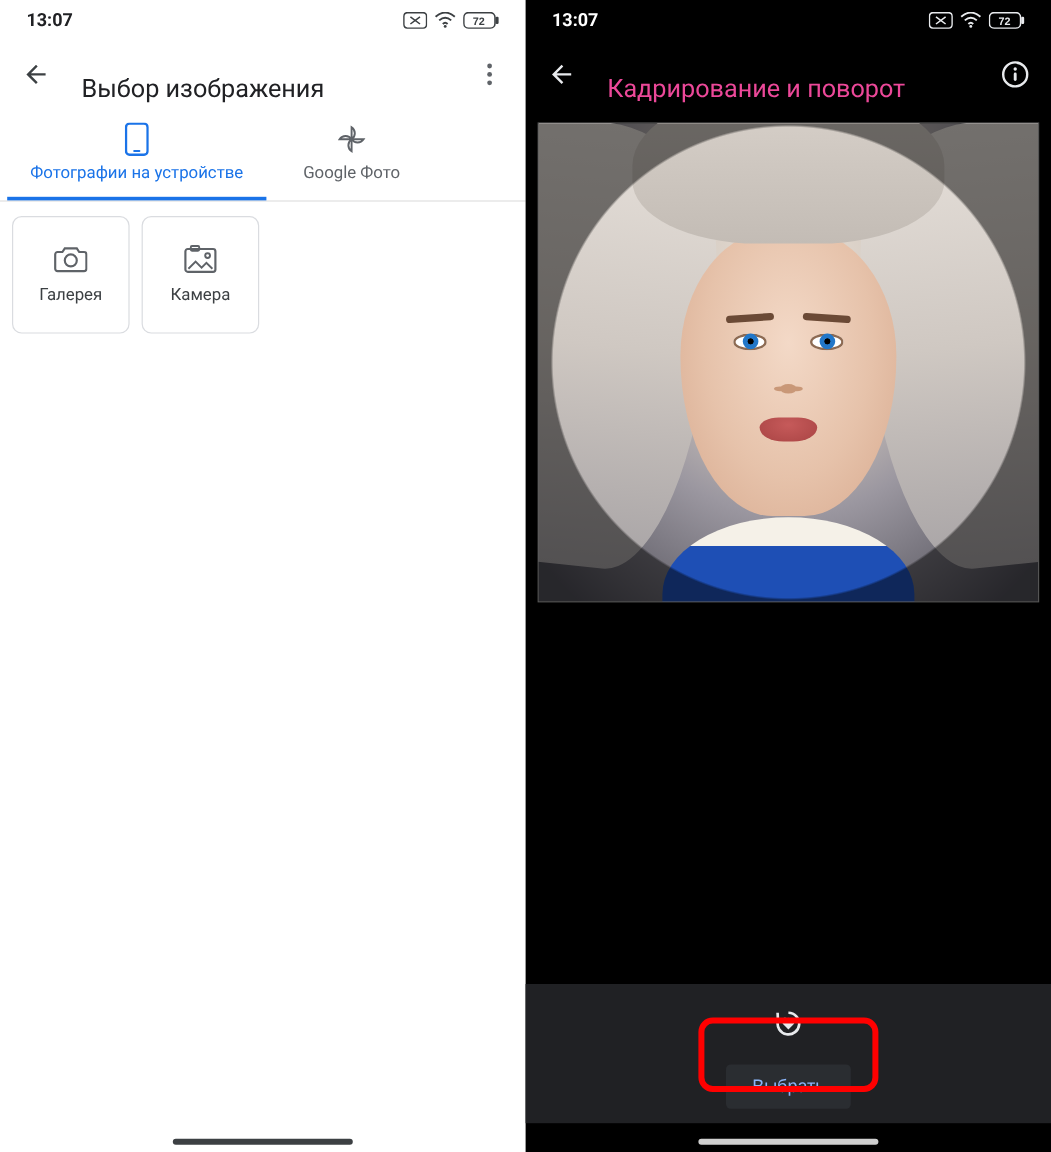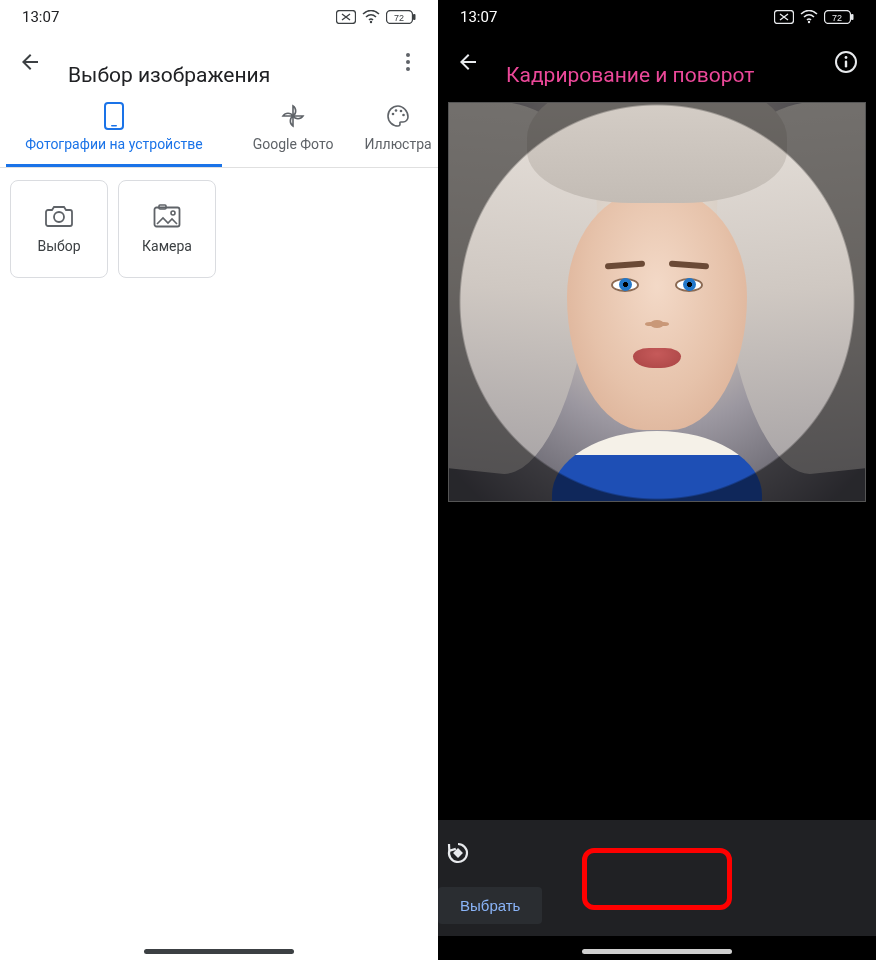--- a/index.html
+++ b/index.html
@@ -21,21 +21,21 @@
   .phone-right { background: #000; color: #fff; }
 
   
   .status-bar {
     height: 34px;
     display: flex;
     align-items: center;
     justify-content: space-between;
     padding: 0 22px 0 22px;
     font-size: 15px;
-    font-weight: 400;
+    font-weight: 700;
   }
   .status-icons { display: flex; align-items: center; gap: 6px; justify-content: flex-end; }
   .status-icons svg { display: block; }
 
   
   .app-bar {
     height: 56px;
     display: flex;
     align-items: center;
     padding: 0 10px;
@@ -203,21 +203,21 @@
 
   
   .right-bottom {
     position: absolute;
     bottom: 24px;
     left: 0; right: 0;
     height: 116px;
     background: #202124;
     display: flex;
     flex-direction: column;
-    align-items: flex-start;
+    align-items: center;
     justify-content: center;
     gap: 14px;
   }
   .select-btn {
     background: #2a2d31;
     color: #8ab4f8;
     font-size: 15px;
     padding: 10px 22px;
     border: none;
     border-radius: 4px;
@@ -303,41 +303,29 @@
       <span class="tab-icon">
         <svg width="24" height="24" viewBox="0 0 24 24">
             <path d="M12 2 A6 6 0 0 1 12 12 Z" fill="none" stroke="#5f6368" stroke-width="1.6"></path>
             <path d="M22 12 A6 6 0 0 1 12 12 Z" fill="none" stroke="#5f6368" stroke-width="1.6"></path>
             <path d="M12 22 A6 6 0 0 1 12 12 Z" fill="none" stroke="#5f6368" stroke-width="1.6"></path>
             <path d="M2 12 A6 6 0 0 1 12 12 Z" fill="none" stroke="#5f6368" stroke-width="1.6"></path>
           </svg>
       </span>
       <span>Google Фото</span>
     </div>
-    <div class="tab t3">
-      <span class="tab-icon">
-        <svg width="24" height="24" viewBox="0 0 24 24">
-            <path d="M12 2a10 10 0 1 0 0 20c1.5 0 2-1 2-2s-.5-2 1-2h2a5 5 0 0 0 5-5c0-6-5-11-10-11z" fill="none" stroke="#5f6368" stroke-width="1.6"></path>
-            <circle cx="7" cy="10" r="1.3" fill="#5f6368"></circle>
-            <circle cx="10" cy="6.5" r="1.3" fill="#5f6368"></circle>
-            <circle cx="15" cy="7" r="1.3" fill="#5f6368"></circle>
-            <circle cx="17.5" cy="11" r="1.3" fill="#5f6368"></circle>
-          </svg>
-      </span>
-      <span>Иллюстра</span>
-    </div>
   </div>
 
   <div class="tiles">
     <div class="tile">
       <svg width="28" height="24" viewBox="0 0 28 24">
           <path d="M3 6h4l2-3h10l2 3h4a2 2 0 0 1 2 2v12a2 2 0 0 1-2 2H3a2 2 0 0 1-2-2V8a2 2 0 0 1 2-2z" fill="none" stroke="#5f6368" stroke-width="1.8"></path>
           <circle cx="14" cy="13" r="5" fill="none" stroke="#5f6368" stroke-width="1.8"></circle>
         </svg>
-      <span>Выбор</span>
+      <span>Галерея</span>
     </div>
     <div class="tile">
       <svg width="28" height="24" viewBox="0 0 28 24">
           <rect x="1.5" y="3.5" width="25" height="19" rx="2" fill="none" stroke="#5f6368" stroke-width="1.8"></rect>
           <rect x="6" y="1" width="7" height="4" rx="1" fill="none" stroke="#5f6368" stroke-width="1.6"></rect>
           <circle cx="20" cy="9" r="2" fill="none" stroke="#5f6368" stroke-width="1.6"></circle>
           <path d="M4 20l6-6 5 5 4-4 5 5" fill="none" stroke="#5f6368" stroke-width="1.6"></path>
         </svg>
       <span>Камера</span>
     </div>

